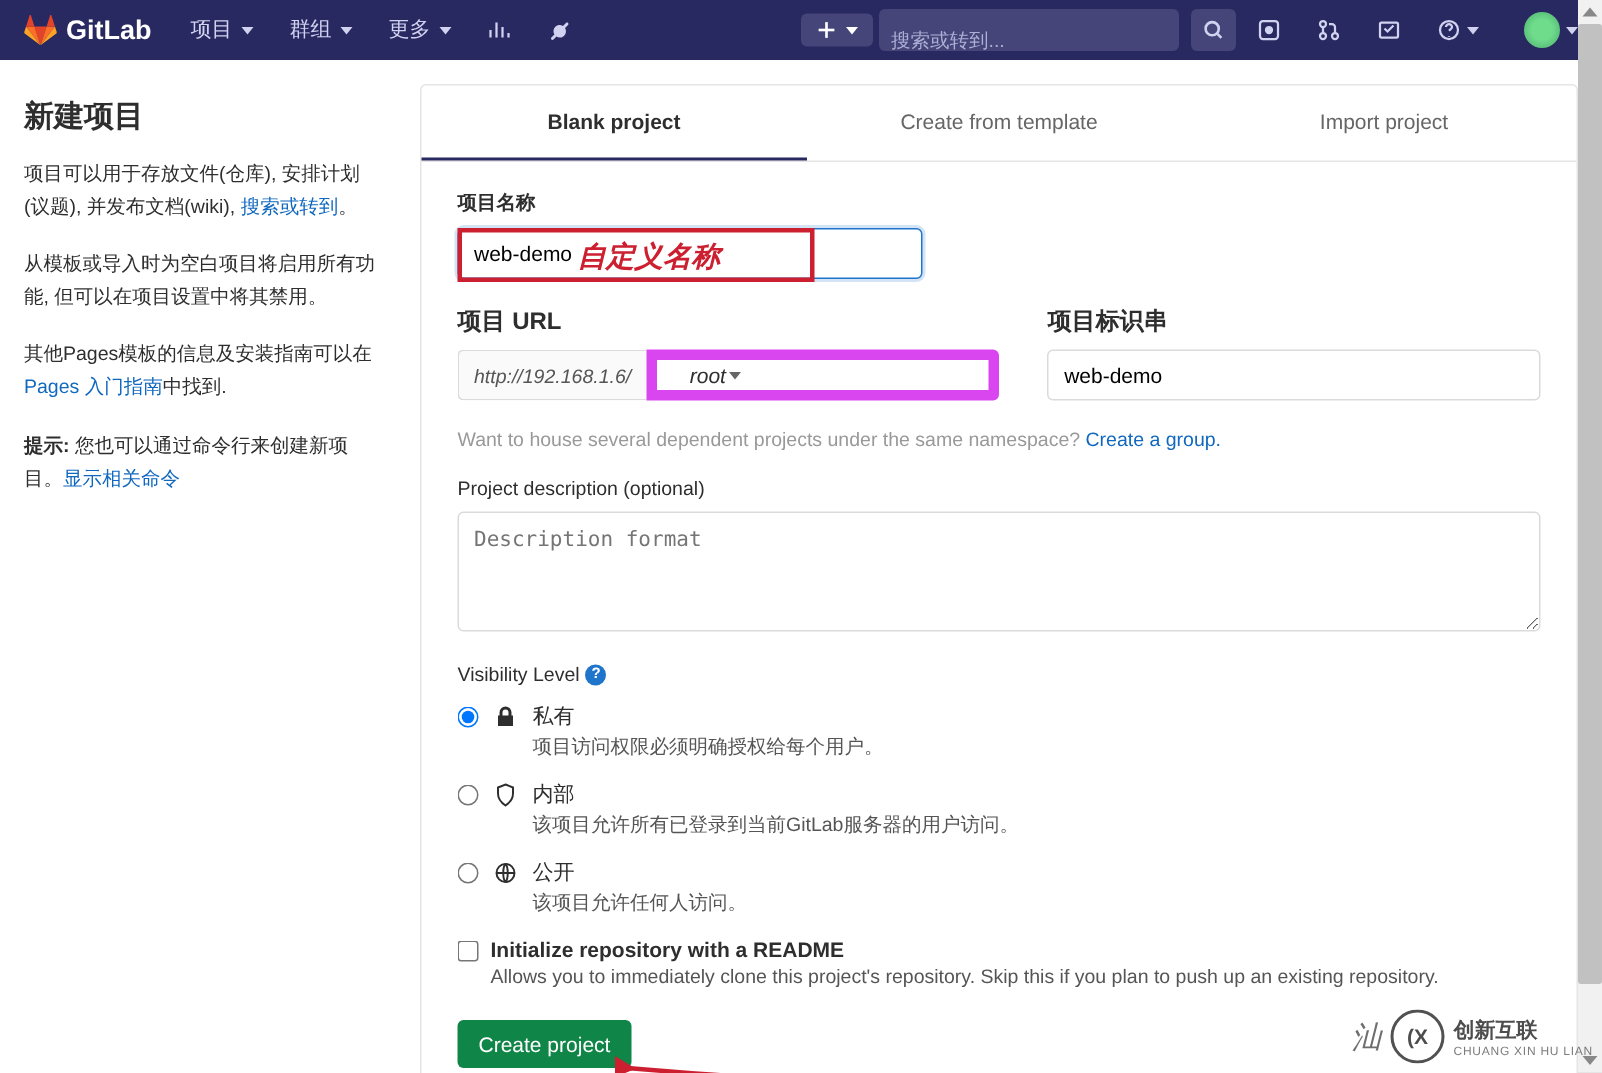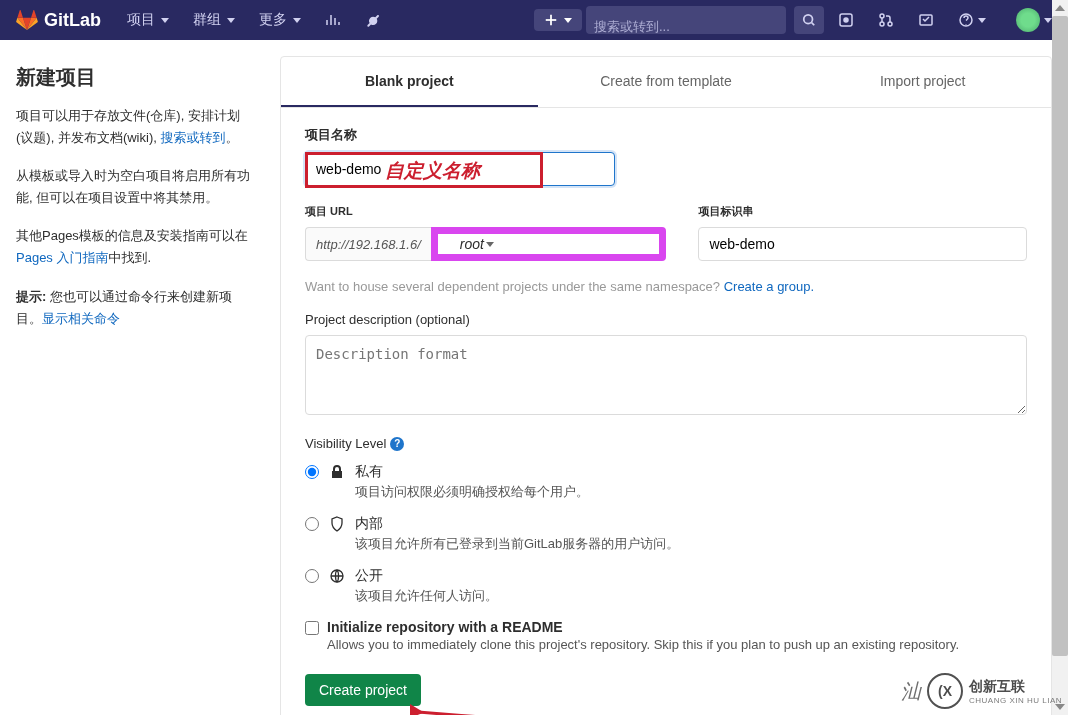--- a/index.html
+++ b/index.html
@@ -23,21 +23,21 @@
     .sidebar { width: 240px; padding: 8px 0; }
     .sidebar h1 { font-size: 20px; font-weight: 600; margin-bottom: 14px; }
     .sidebar p { font-size: 13px; line-height: 1.7; margin-bottom: 16px; color: #2e2e2e; }
     .sidebar a { color: #1068bf; text-decoration: none; }
     .main { flex: 1; border: 1px solid #e5e5e5; border-radius: 4px; background:#fff; }
     .tabs { display: flex; border-bottom: 1px solid #e5e5e5; }
     .tab { flex: 1; text-align: center; padding: 16px 0; cursor: pointer; color: #666; font-size: 14px; }
     .tab.active { border-bottom: 2px solid #292961; color: #2e2e2e; font-weight: 600; }
     .form { padding: 18px 24px 28px; }
     .label { font-weight: 700; font-size: 13px; margin-bottom: 8px; display: block; }
-    .label-sub { font-weight: 600; font-size: 11px; margin-bottom: 8px;}
+    .label-sub { font-weight: 600; font-size: 16px; margin-bottom: 8px;}
     .row { display: flex; gap: 32px; margin-bottom: 18px; }
     .col { flex: 1; }
     .input { width: 100%; border: 1px solid #dbdbdb; border-radius: 4px; padding: 8px 10px; font-size: 14px; height: 34px; outline: none; }
     .input-group { display: flex; font-style: italic; }
     .input-url { border:1px solid #dbdbdb; border-right:none; padding:8px 10px; border-radius:4px 0 0 4px; background:#fafafa; font-size:13px; color:#555; height:34px; display:flex; align-items:center;}
     .input-select { flex:1; border:7px solid #d946ef; border-radius: 0 4px 4px 0; padding:6px 22px; height:34px; font-size:14px; display:flex; align-items:center; justify-content:flex-start; cursor:pointer;}
     .name-wrap { position: relative; display:flex; }
     .name-wrap .input { width: 310px; }
     .annot-box { position:absolute; left:0; top:0; border:3px solid #cc1f2f; width:238px; height:36px; pointer-events:none; }
     .annot-text { position:absolute; left:80px; top:6px; color:#cc1f2f; font-family: "KaiTi","STKaiti",serif; font-style:italic; font-weight:bold; font-size:19px; pointer-events:none; text-shadow:0.5px 0.5px 0 #fff;}

